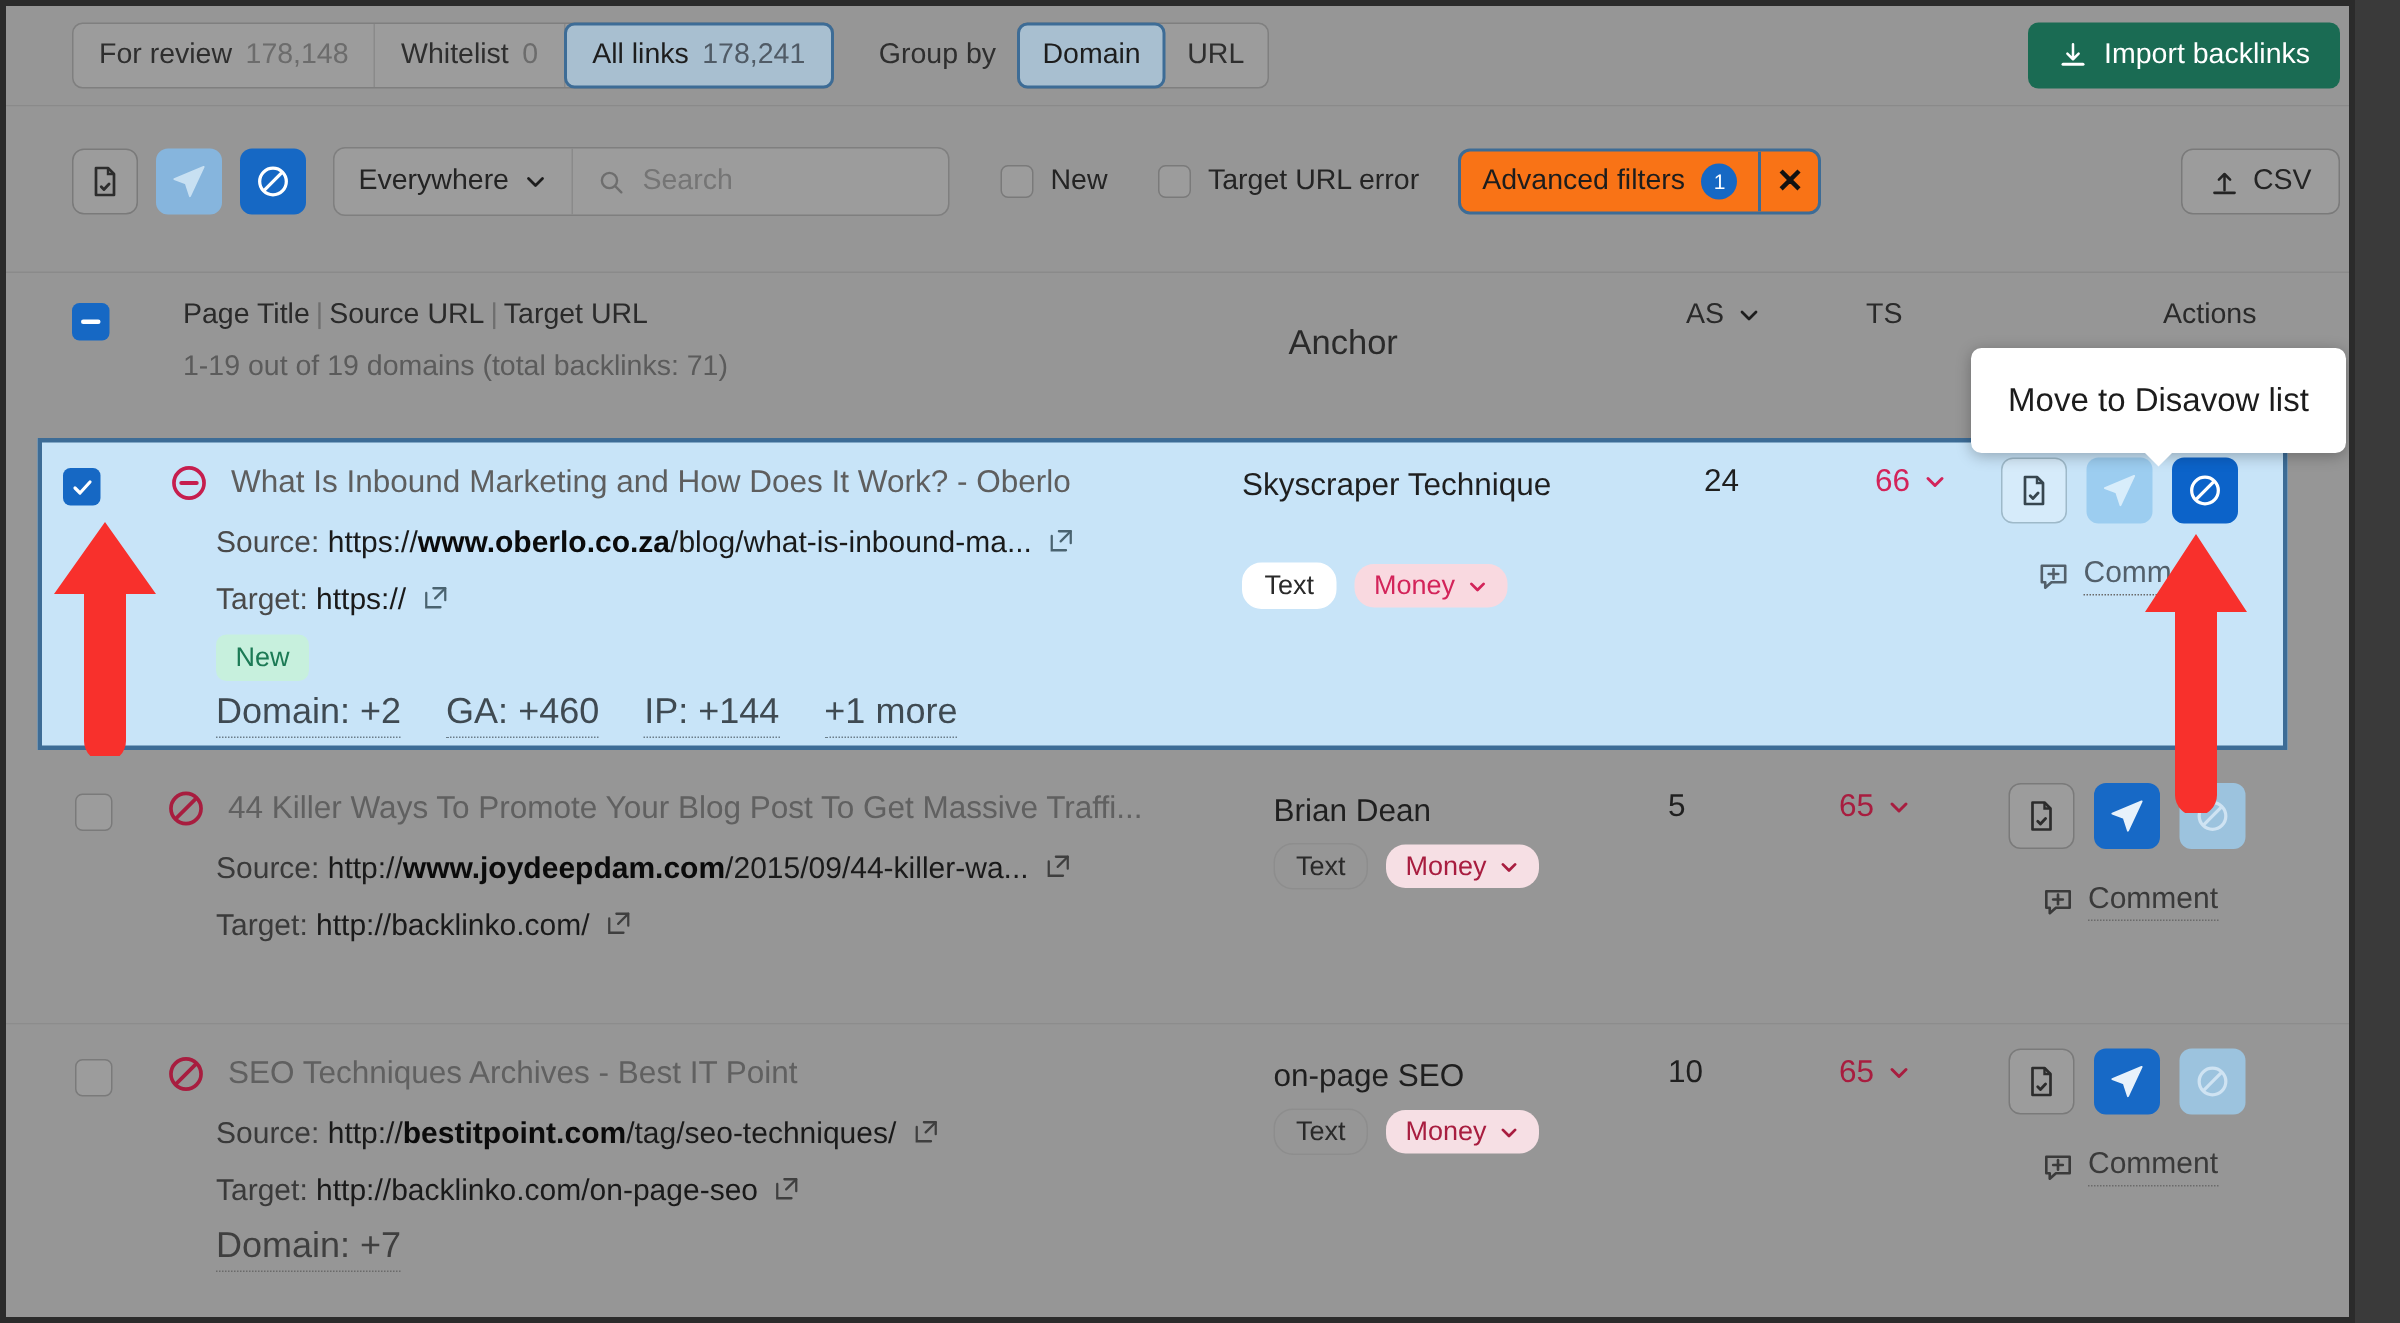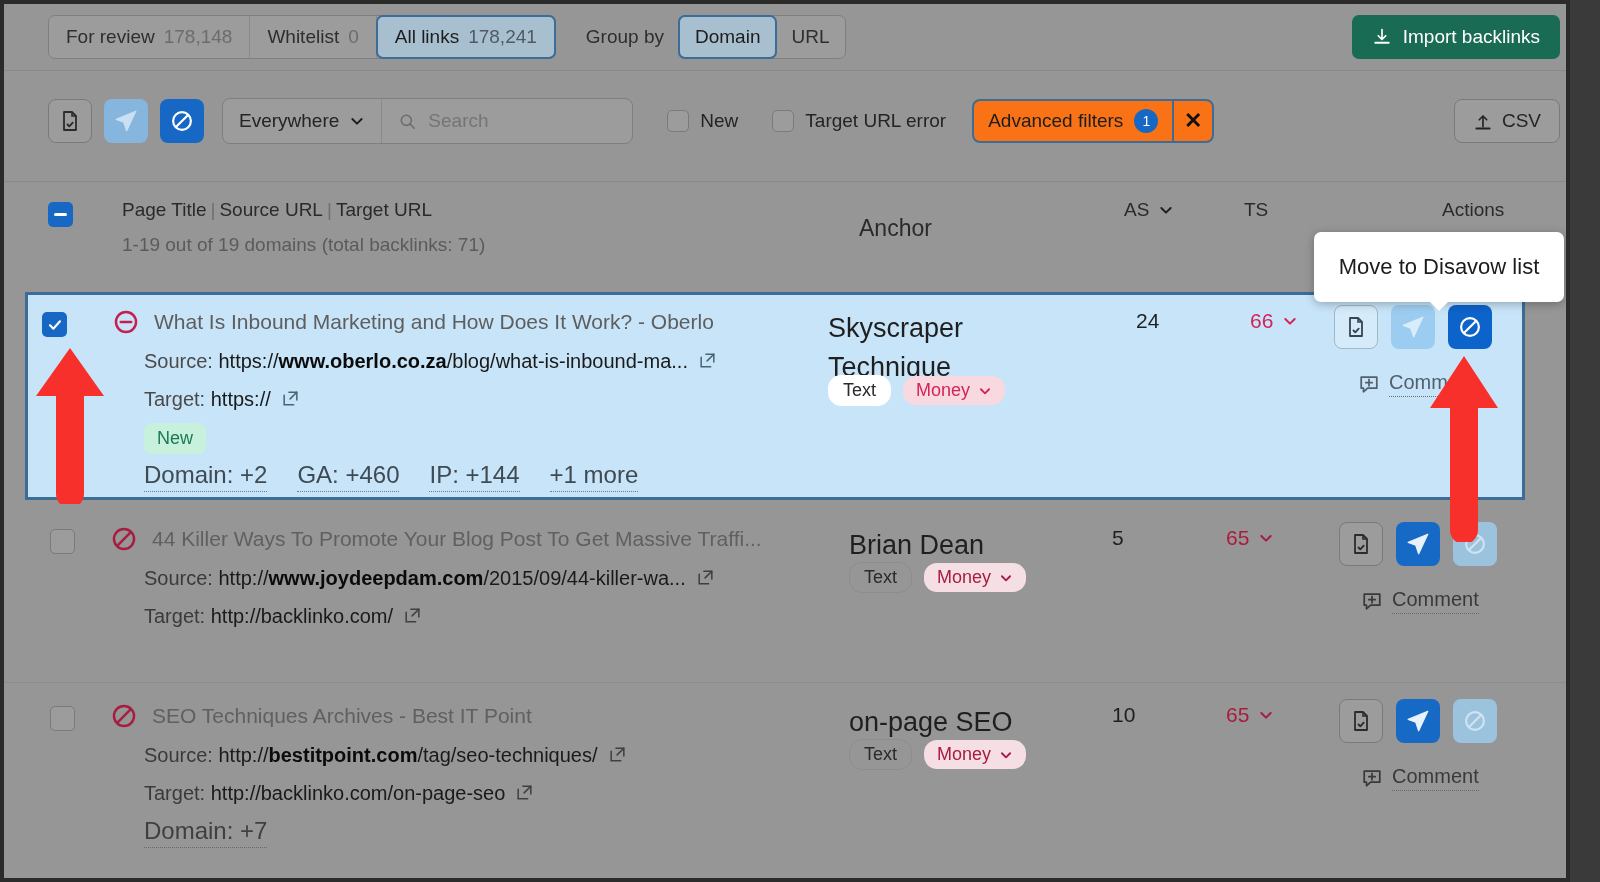--- a/index.html
+++ b/index.html
@@ -175,21 +175,21 @@
   .badge-new {
     position: absolute; background: #c7f0dd; color: #1c7a55;
     font-size: 18px; padding: 5px 13px; border-radius: 7px;
   }
   .metrics { position: absolute; display: flex; gap: 30px; font-size: 24px; }
   .metrics span {
     color: #3f3f3f; border-bottom: 1px dotted #6a6a6a; padding-bottom: 2px; cursor: pointer;
   }
   .row.sel .metrics span { color: #3f4a52; border-bottom-color: #6b7d8a; }
 
-  .anchor-txt { position: absolute; left: 845px; font-size: 27px; color: #1f1f1f; width: 250px; line-height: 1.45; }
+  .anchor-txt { position: absolute; left: 845px; font-size: 21px; color: #1f1f1f; width: 250px; line-height: 1.45; }
   .tags { position: absolute; display: flex; align-items: center; gap: 12px; }
   .tag-text {
     border: 1px solid #8d8d8d; border-radius: 13px; padding: 4px 14px;
     font-size: 18px; color: #2a2a2a; background: transparent;
   }
   .row.sel .tag-text { background: #ffffff; border-color: #ffffff; }
   .tag-money {
     background: #f6dfe4; border-radius: 13px; padding: 4px 13px;
     font-size: 18px; color: #a81d3f; display: flex; align-items: center; gap: 8px; cursor: pointer;
   }

